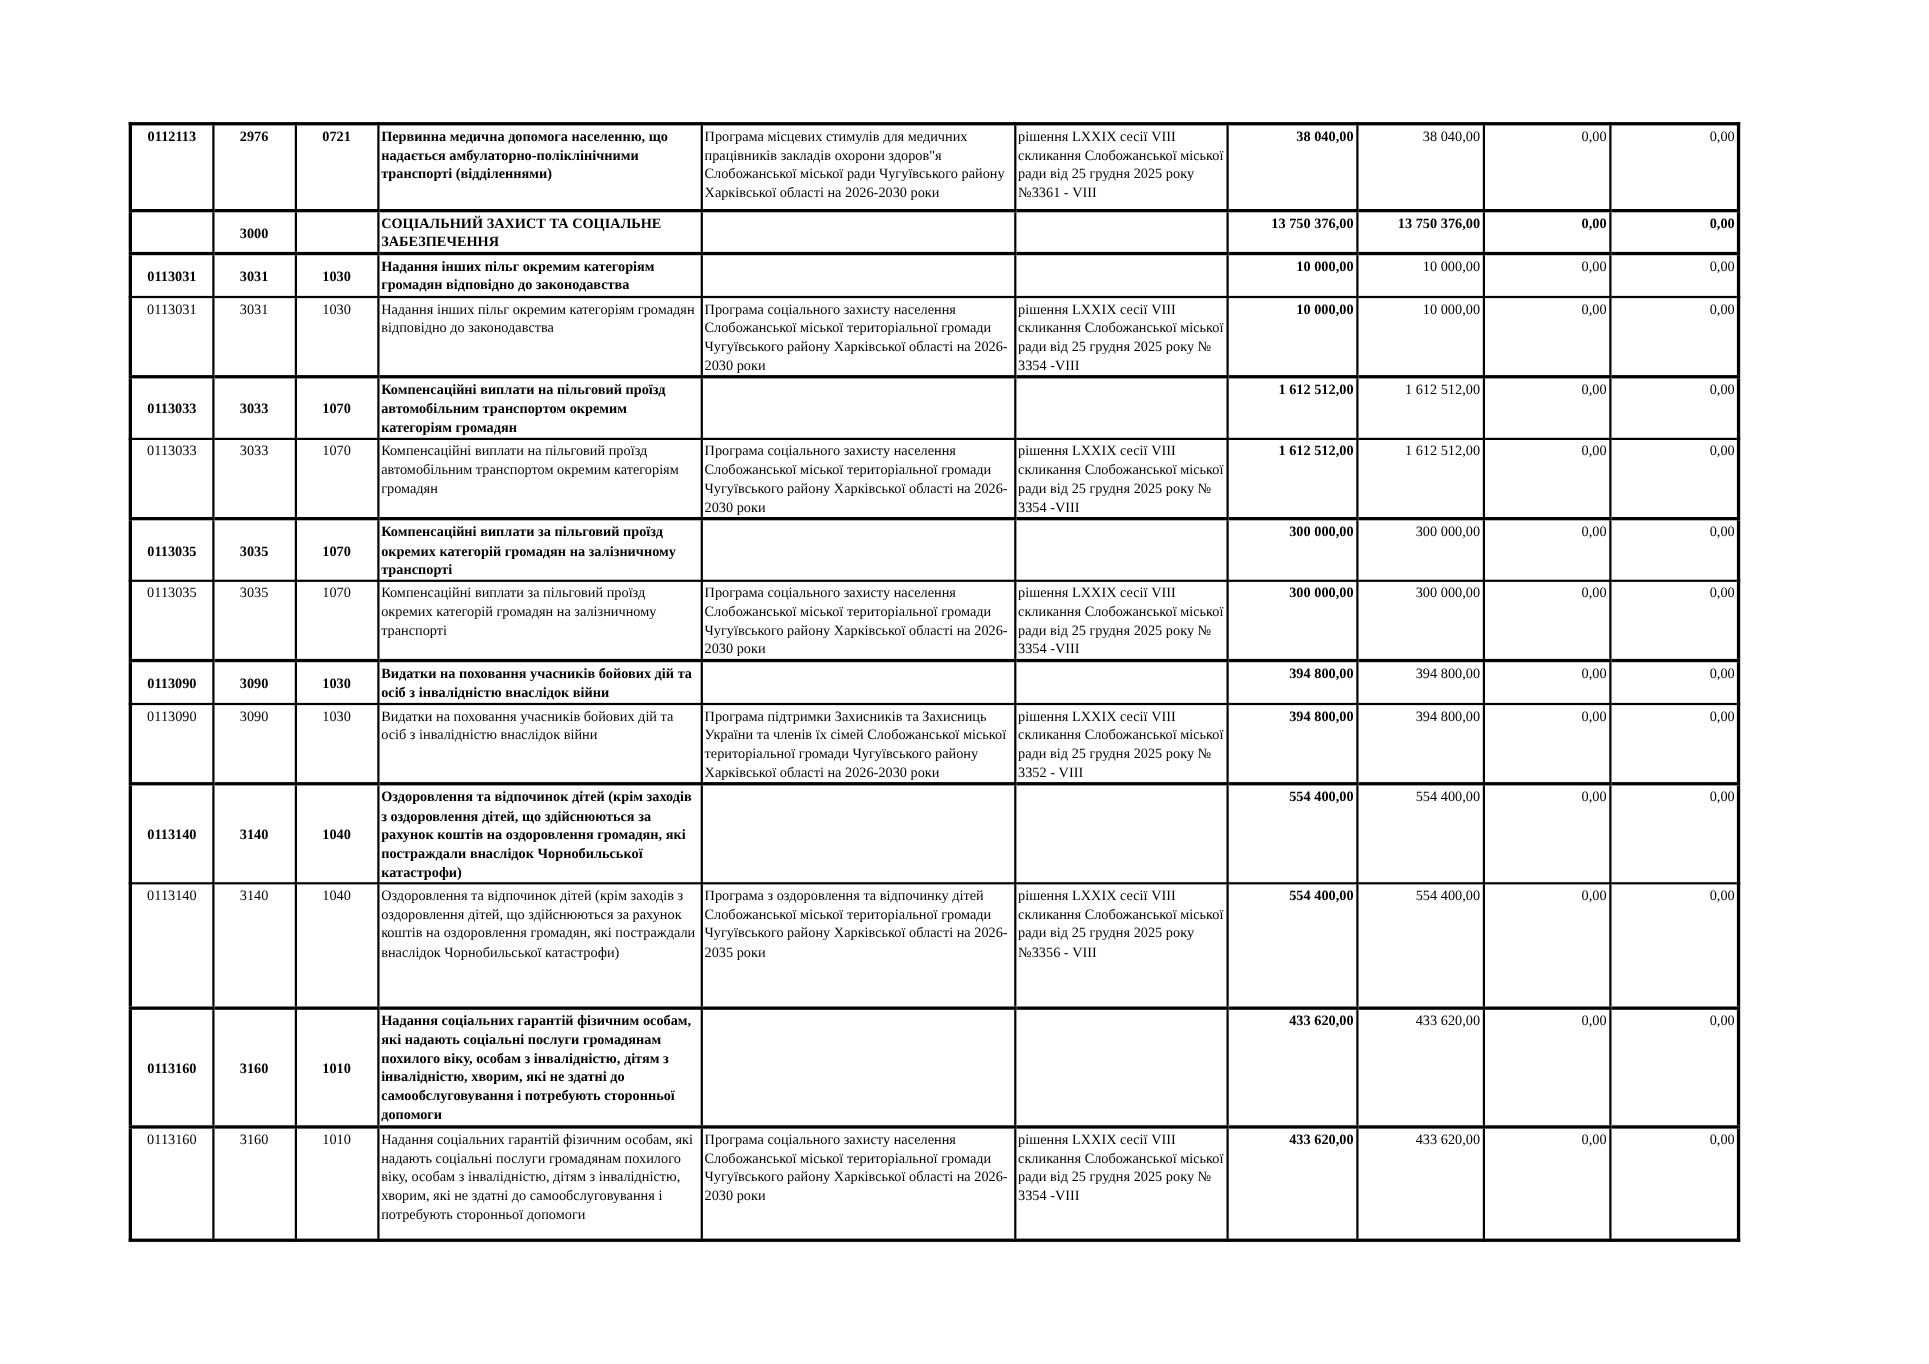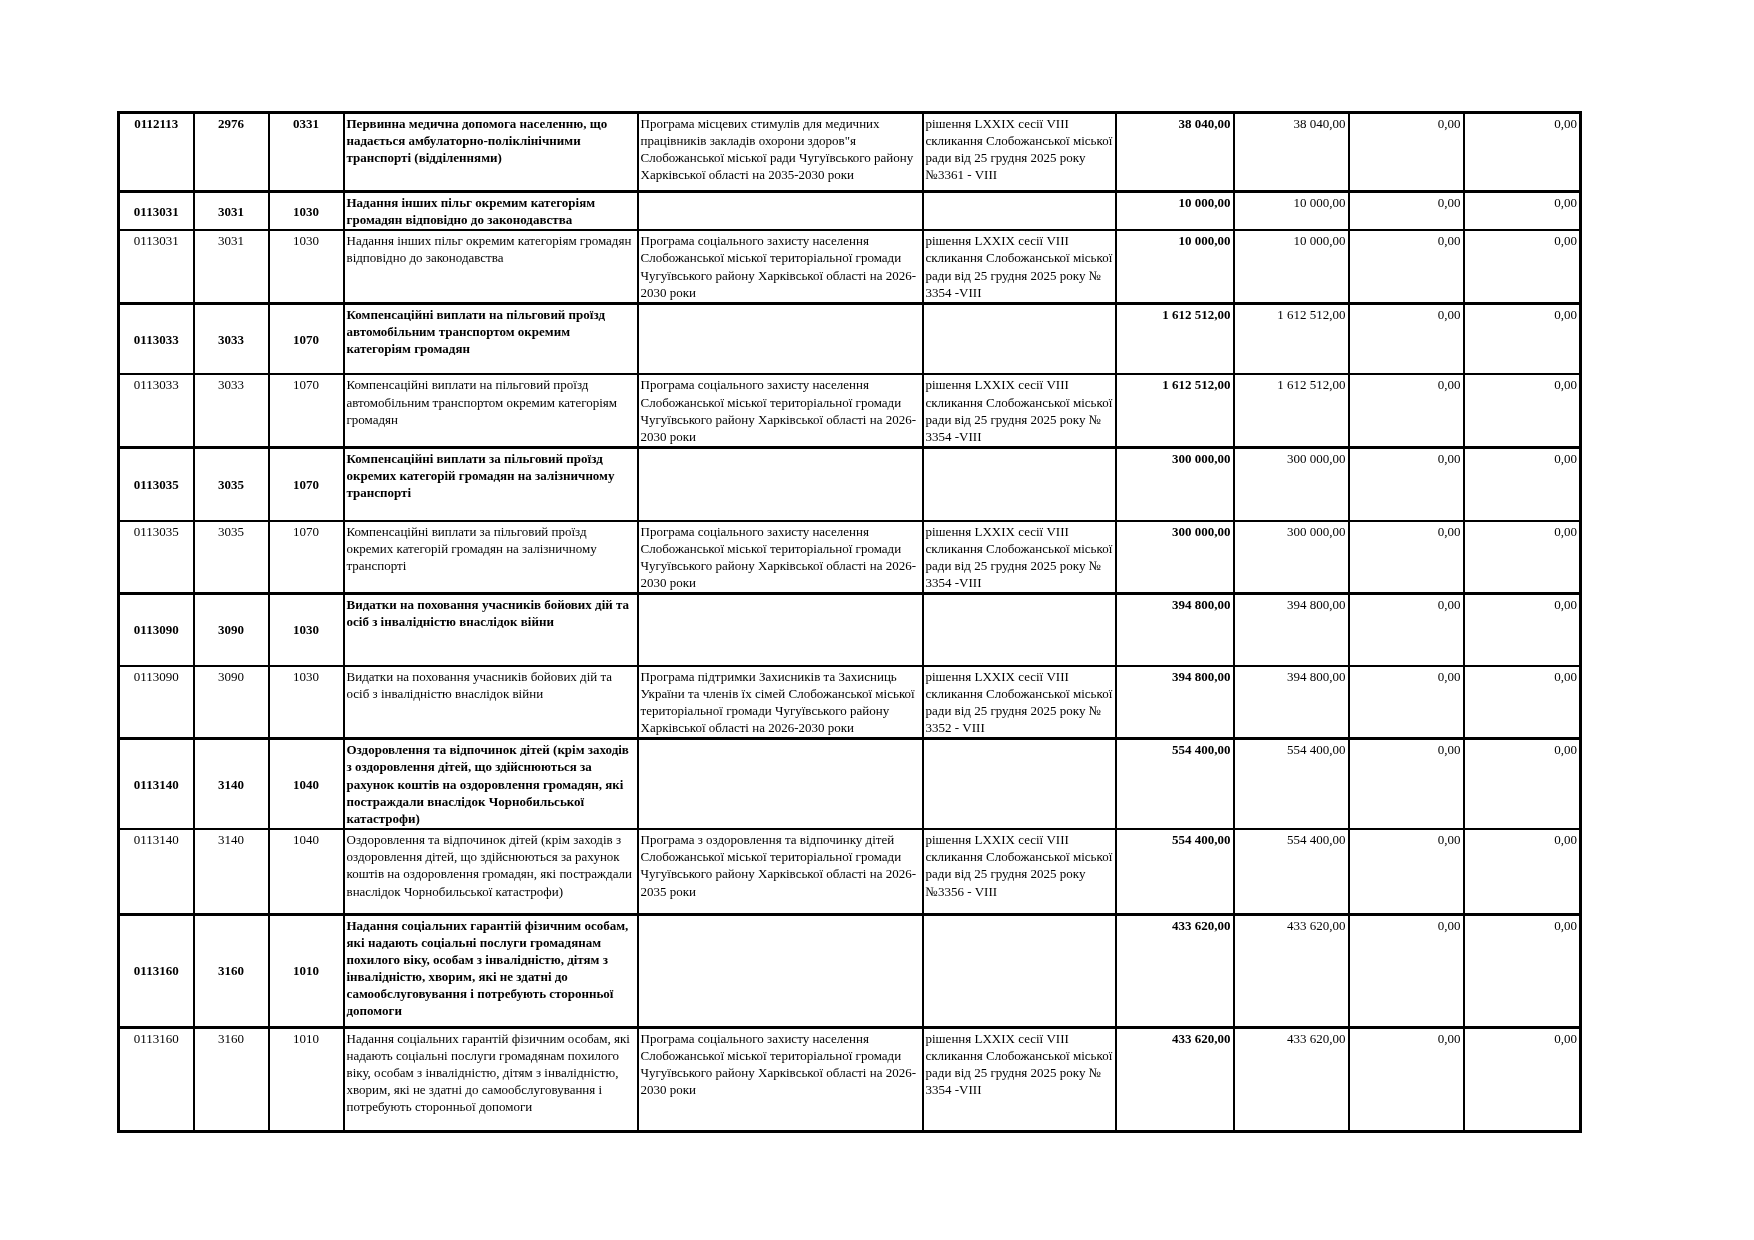--- a/index.html
+++ b/index.html
@@ -80,26 +80,38 @@
         <col style="width:193px">
       <col style="width:118px">
         <col style="width:115px">
         <col style="width:115px">
         <col style="width:117px">
     </colgroup>
     <tbody>
         <tr class="carry">
           <td class="c-code">0112113</td>
           <td class="c-code">2976</td>
-          <td class="c-code">0331</td>
+          <td class="c-code">0721</td>
           <td class="c-desc">Первинна медична допомога населенню, що надається амбулаторно-поліклінічними транспорті (відділеннями)</td>
-          <td class="c-prog">Програма місцевих стимулів для медичних працівників закладів охорони здоров"я Слобожанської міської ради Чугуївського району Харківської області на 2035-2030 роки</td>
+          <td class="c-prog">Програма місцевих стимулів для медичних працівників закладів охорони здоров"я Слобожанської міської ради Чугуївського району Харківської області на 2026-2030 роки</td>
           <td class="c-dec">рішення LXXIX сесії VIII скликання Слобожанської міської ради від 25 грудня 2025 року №3361 - VIII</td>
           <td class="c-amt a0">38 040,00</td>
           <td class="c-amt a1">38 040,00</td>
+          <td class="c-amt a2">0,00</td>
+          <td class="c-amt a3">0,00</td>
+        </tr>
+        <tr class="summary">
+          <td class="c-code"></td>
+          <td class="c-code">3000</td>
+          <td class="c-code"></td>
+          <td class="c-desc">СОЦІАЛЬНИЙ ЗАХИСТ ТА СОЦІАЛЬНЕ ЗАБЕЗПЕЧЕННЯ</td>
+          <td class="c-prog"></td>
+          <td class="c-dec"></td>
+          <td class="c-amt a0">13 750 376,00</td>
+          <td class="c-amt a1">13 750 376,00</td>
           <td class="c-amt a2">0,00</td>
           <td class="c-amt a3">0,00</td>
         </tr>
         <tr class="bold">
           <td class="c-code">0113031</td>
           <td class="c-code">3031</td>
           <td class="c-code">1030</td>
           <td class="c-desc">Надання інших пільг окремим категоріям громадян відповідно до законодавства</td>
           <td class="c-prog"></td>
           <td class="c-dec"></td>

